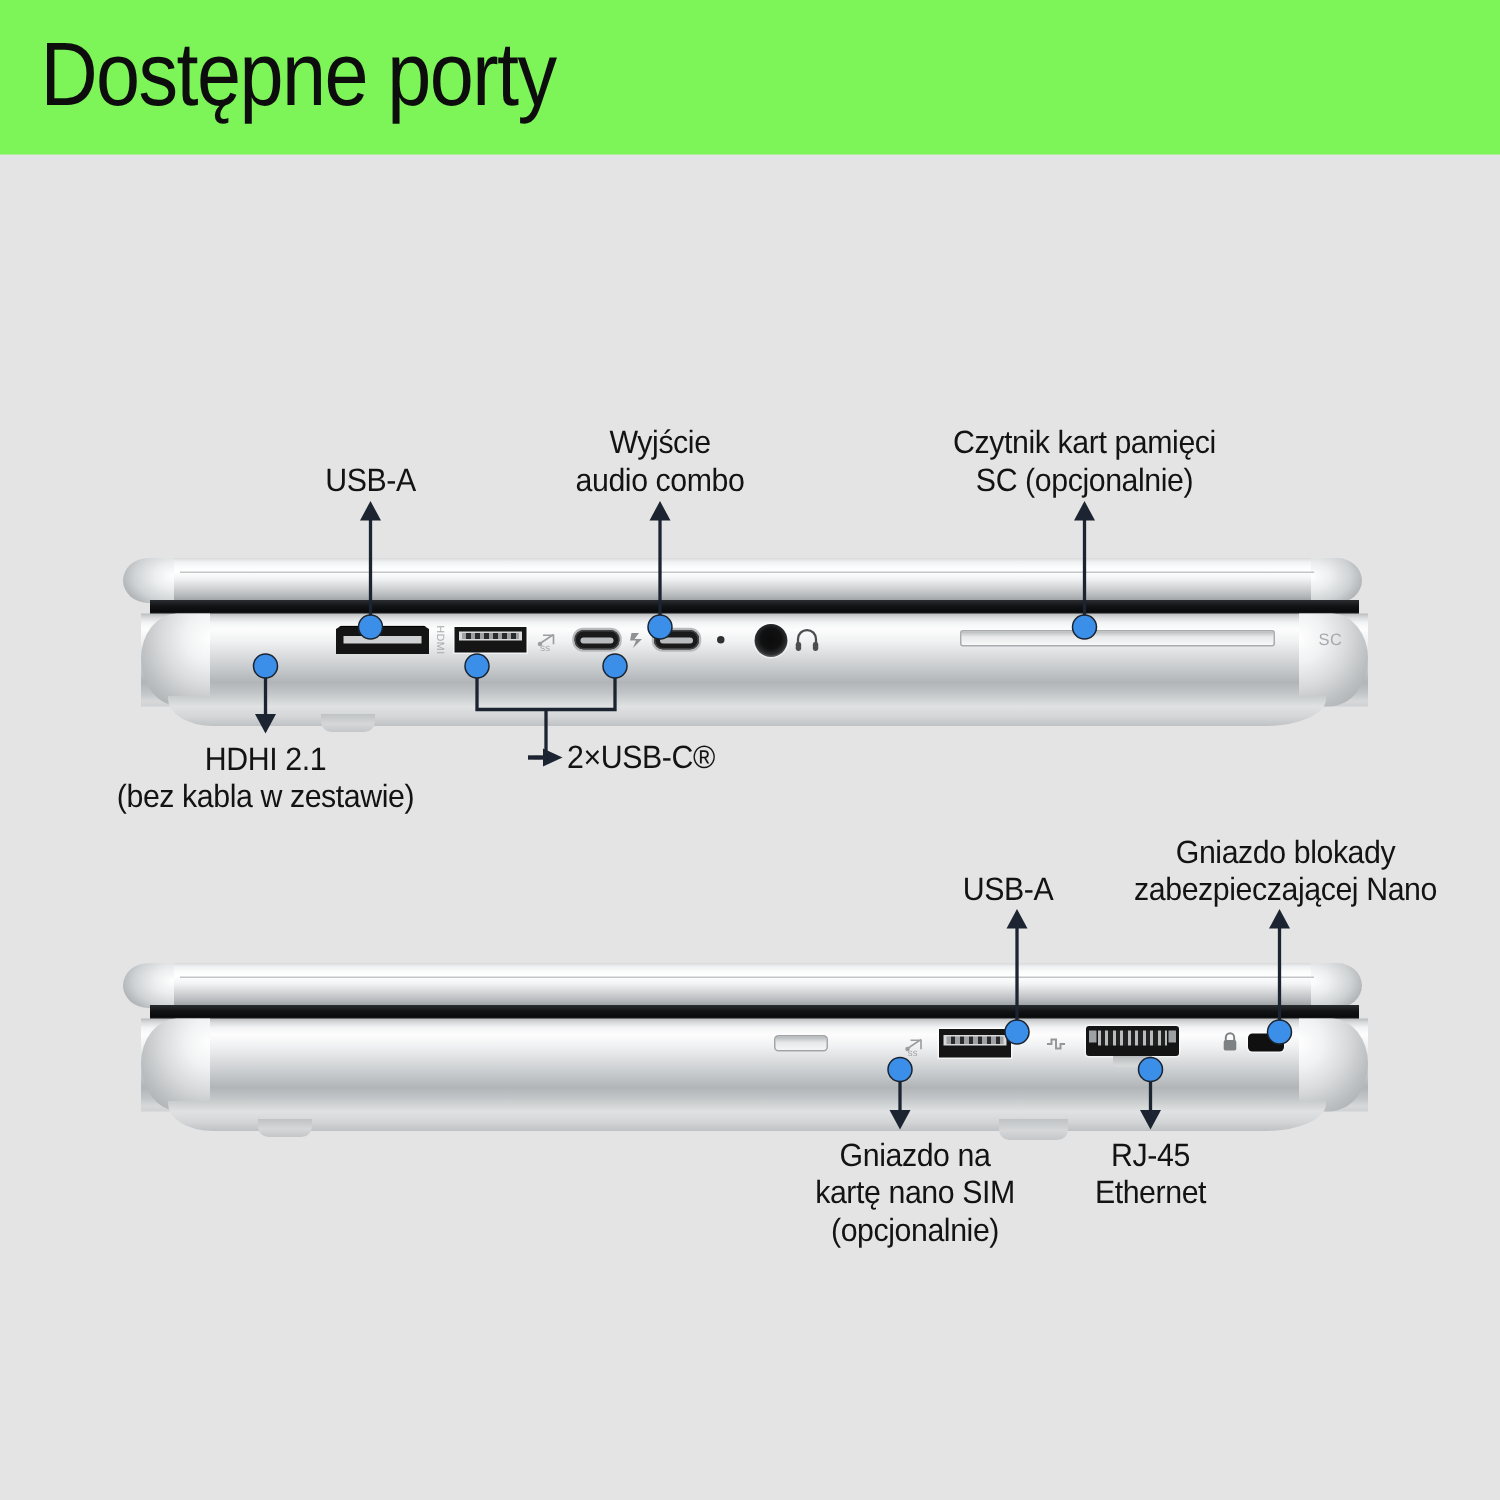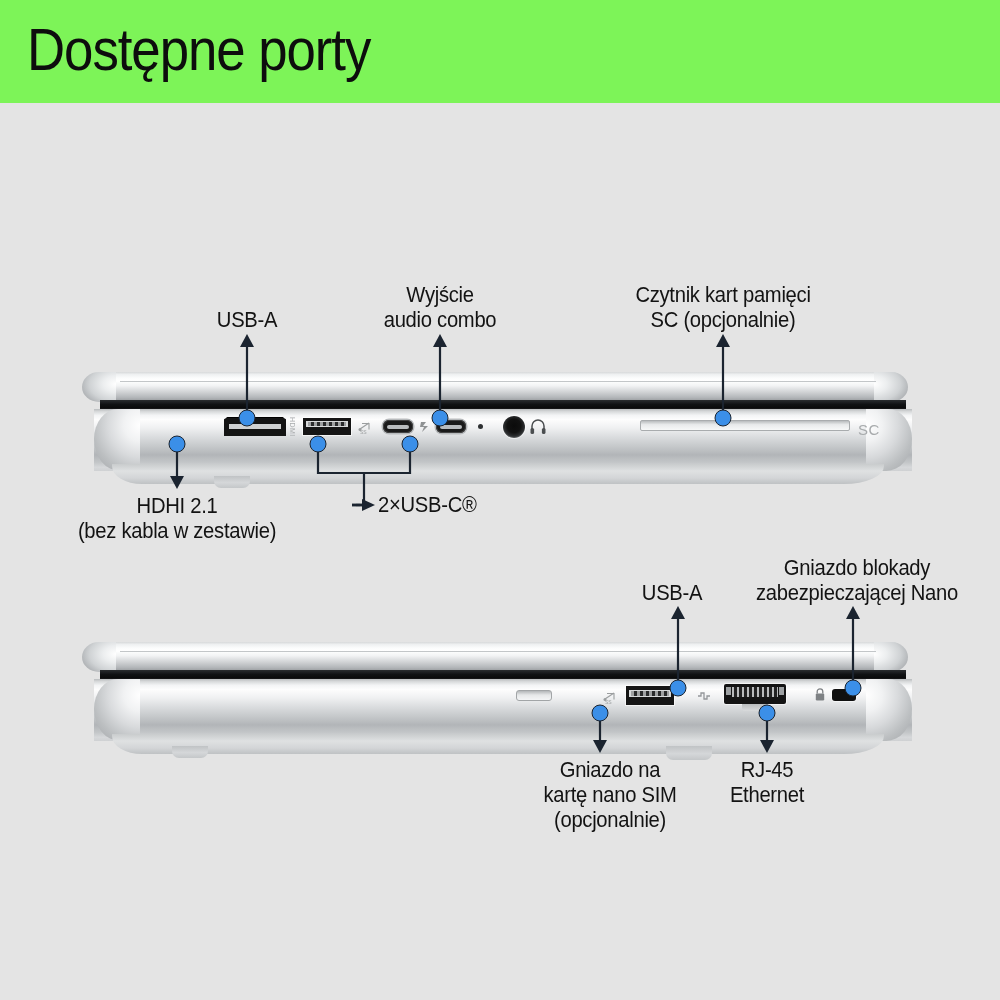--- a/index.html
+++ b/index.html
@@ -216,21 +216,21 @@
     <div class="pinhole" style="left:404px; top:52px;"></div>
 
     <div class="port port-jack" style="left:429px; top:44px; width:22px; height:22px;"></div>
     <svg class="icon-svg" style="left:455px; top:46px;" width="18" height="18" viewBox="0 0 18 18">
       <path d="M3 11 V8 a6 6 0 0 1 12 0 v3" stroke="#4b4e50" stroke-width="1.5" fill="none"></path>
       <rect x="1.5" y="10" width="3.6" height="6" rx="1.6" fill="#4b4e50"></rect>
       <rect x="12.9" y="10" width="3.6" height="6" rx="1.6" fill="#4b4e50"></rect>
     </svg>
 
     <div class="port port-sc" style="left:566px; top:48px; width:210px; height:11px;"></div>
-    <div class="marking" style="left:784px; top:49px; font-size:15px;">SC</div>
+    <div class="marking" style="left:805px; top:49px; font-size:11px;">SC</div>
   </div>
 
   <div class="leader" style="left:0; top:0; width:1000px; height:1000px;">
     <svg width="1000" height="1000" viewBox="0 0 1000 1000">
 
       <g>
         <line x1="247" y1="418" x2="247" y2="341" stroke="#1b2430" stroke-width="2.2"></line>
         <path d="M247 334 l-7 13 h14 Z" fill="#1b2430"></path>
         <circle cx="247" cy="418" r="8" fill="#3b8fe8" stroke="#1b2430" stroke-width="1"></circle>
       </g>

